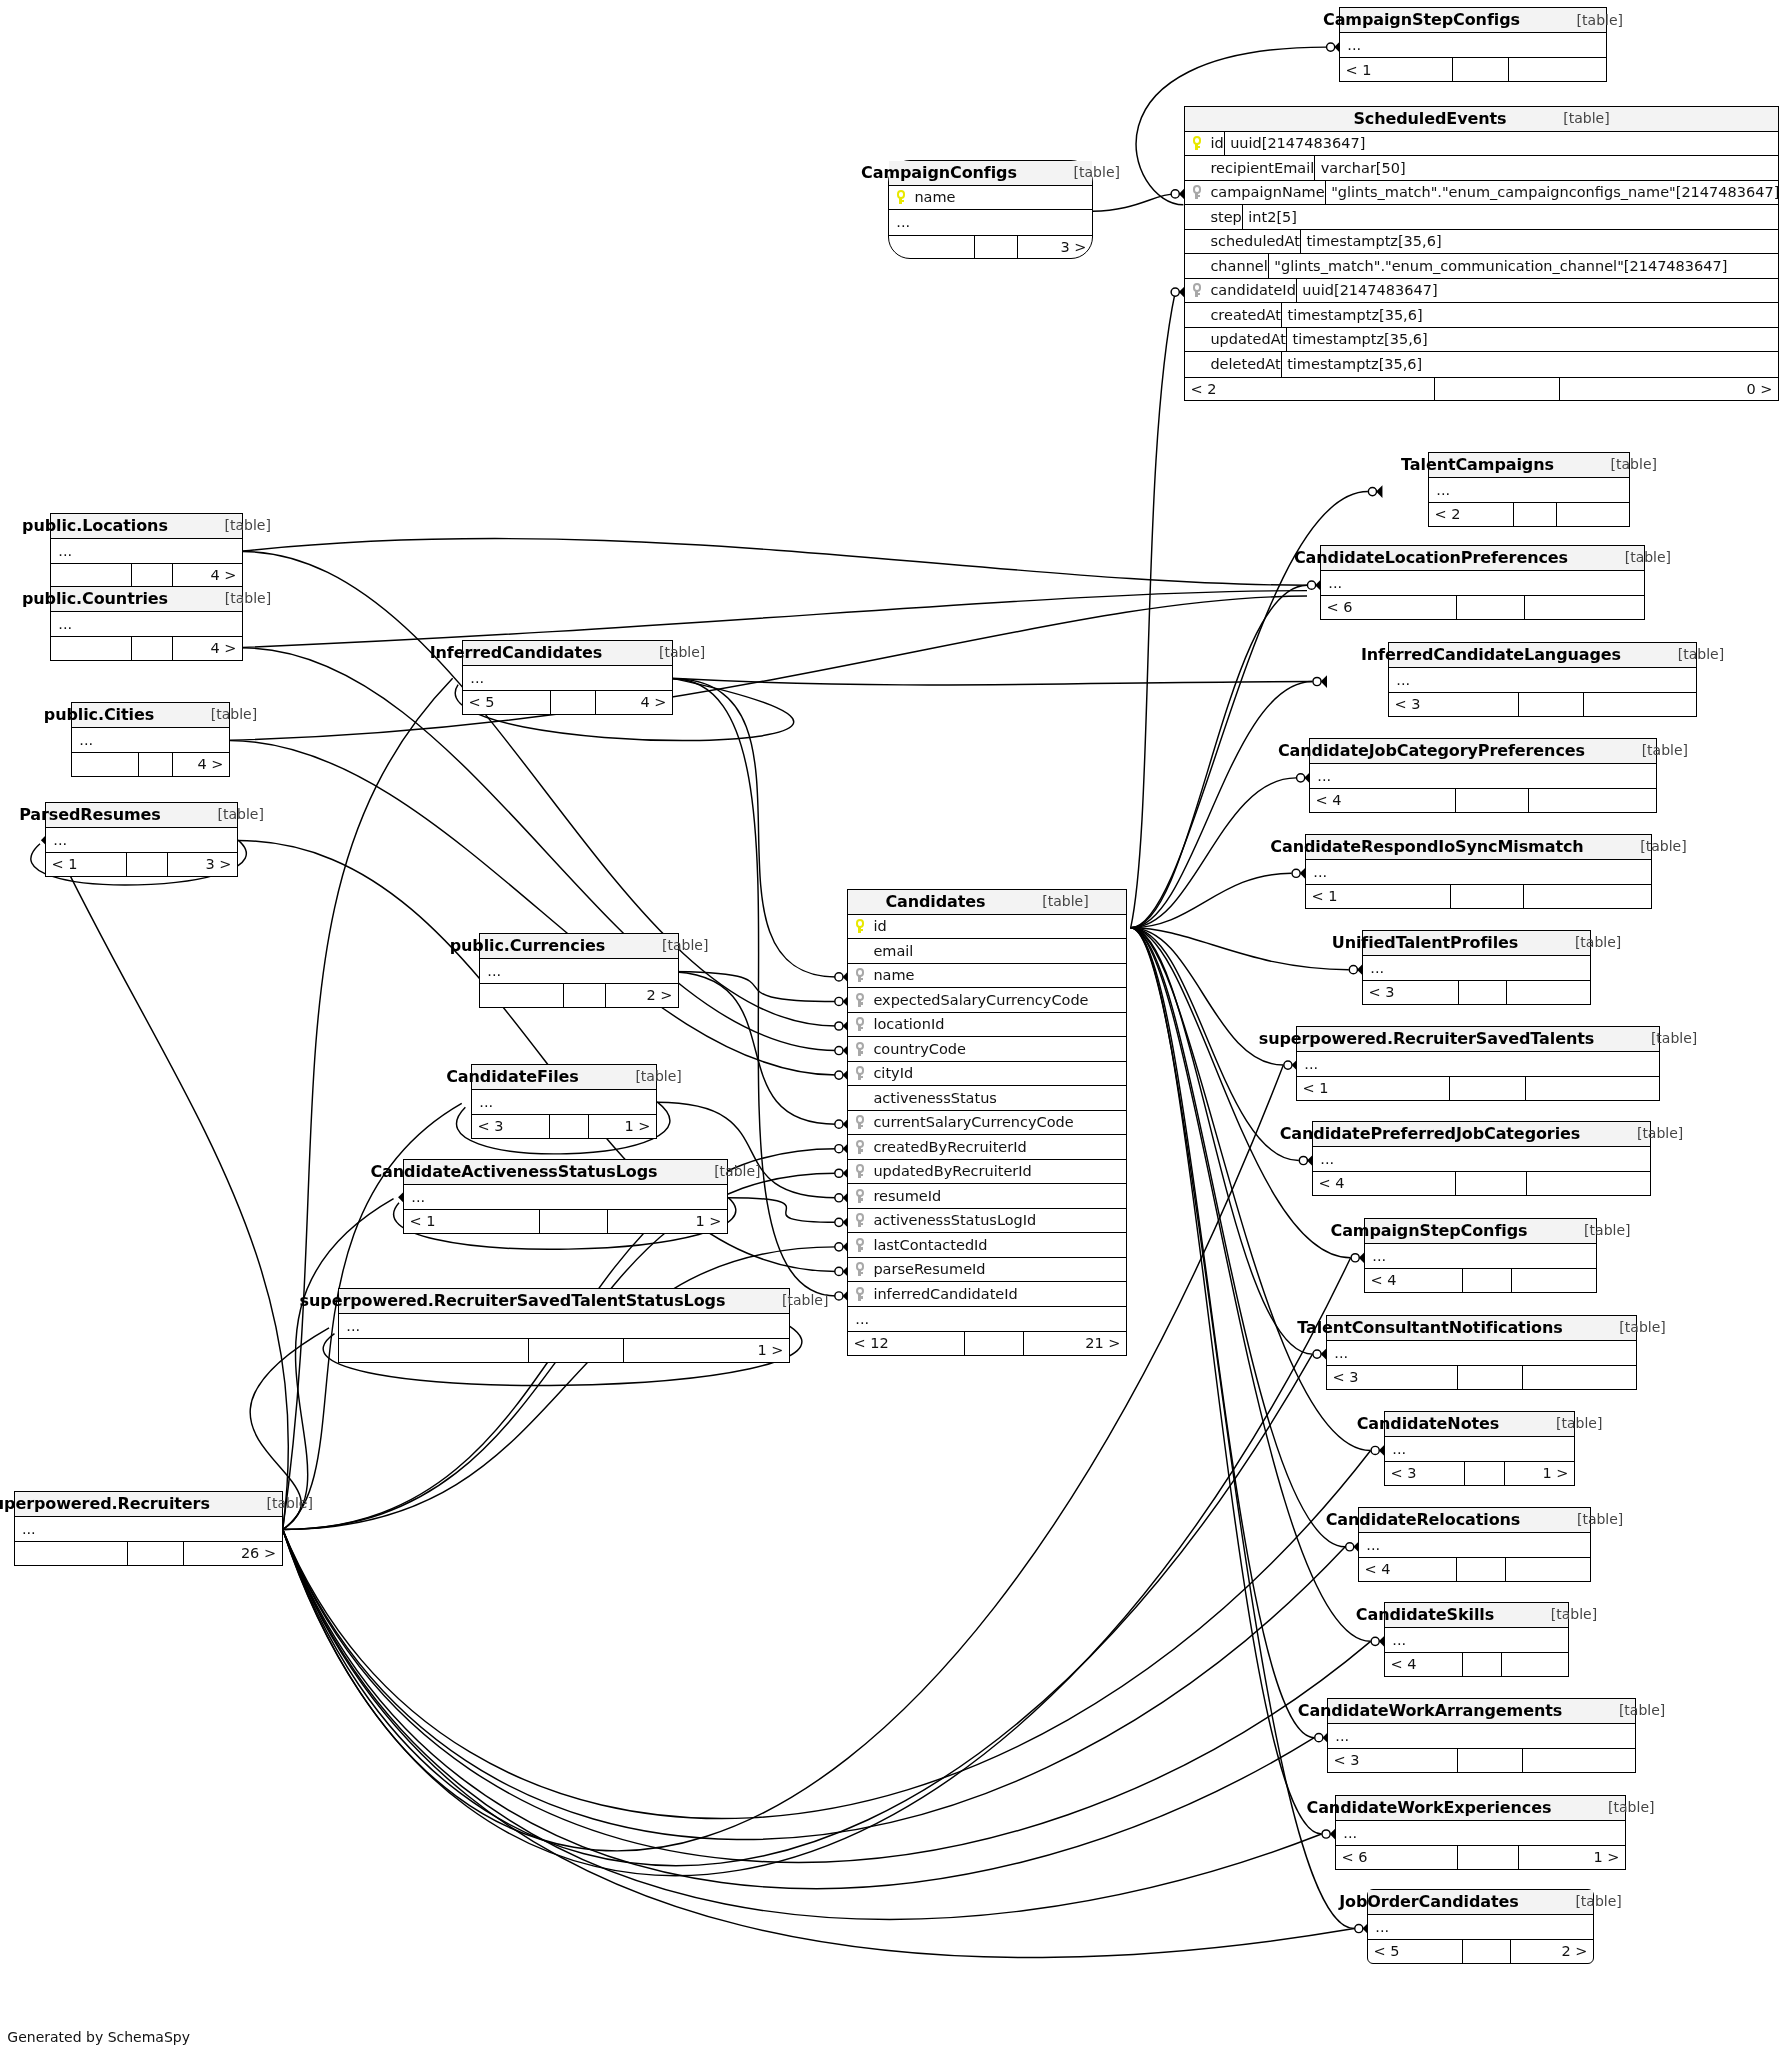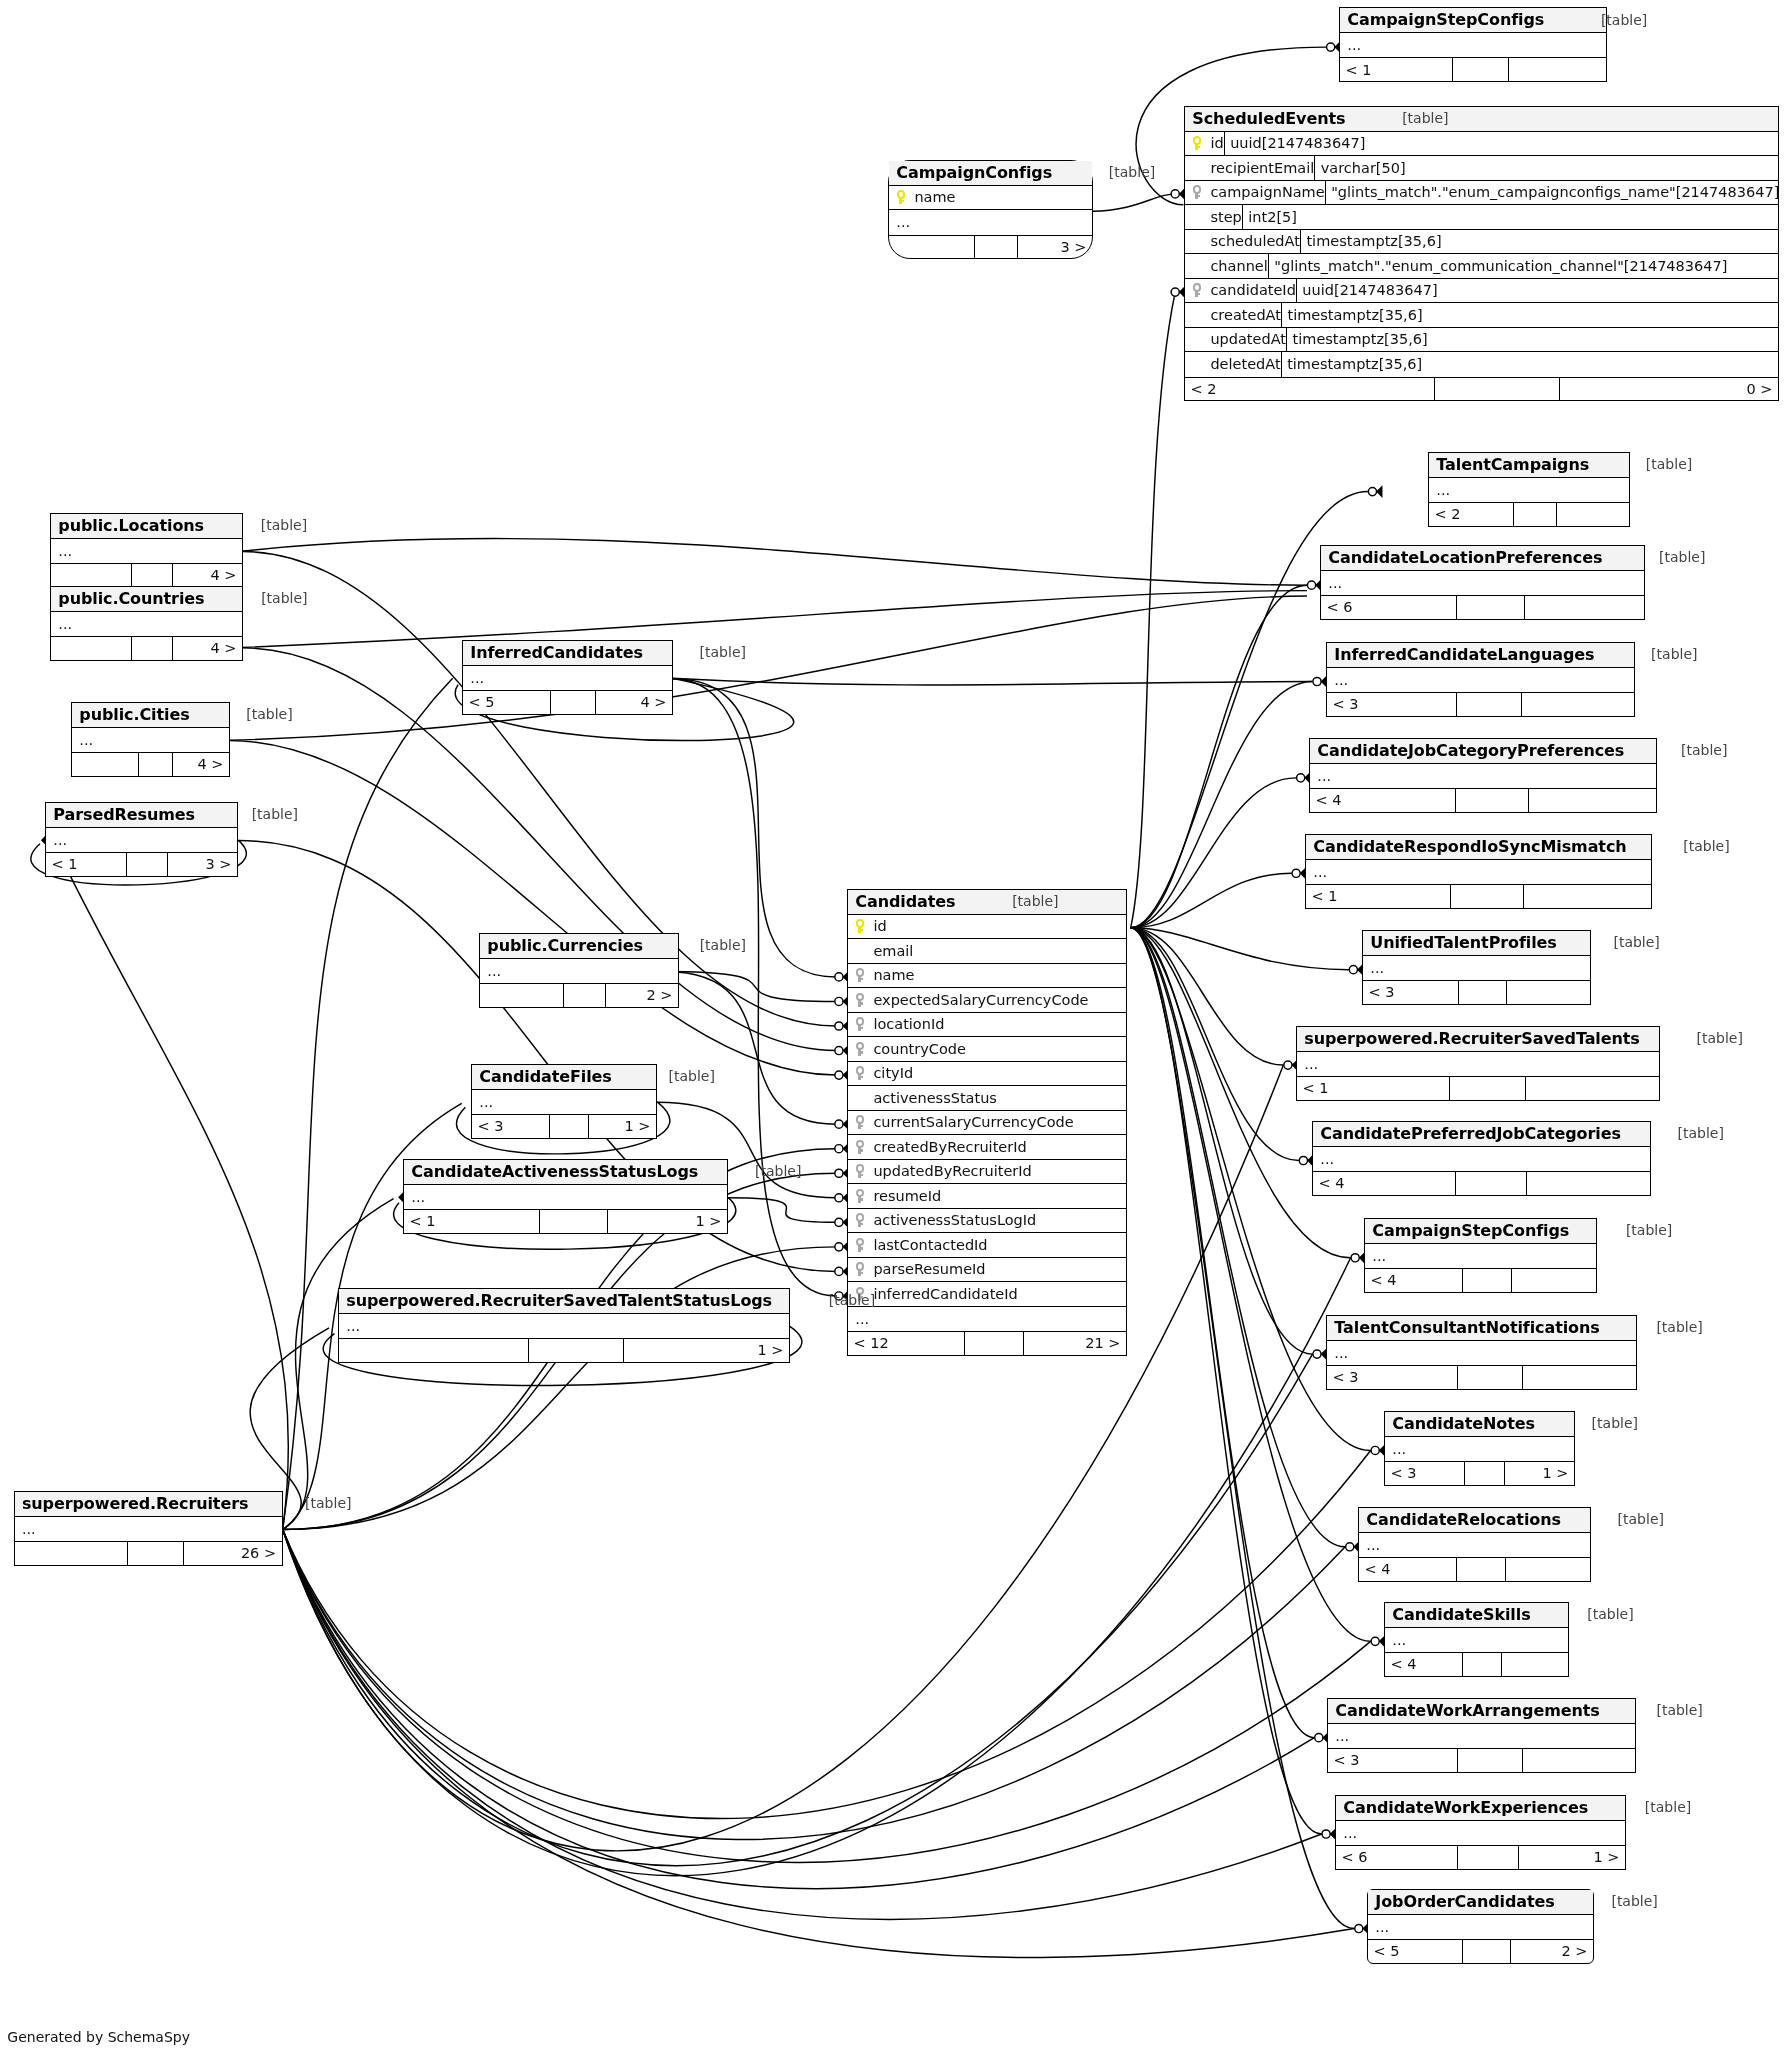--- a/index.html
+++ b/index.html
@@ -4,21 +4,21 @@
 <style>
   html,body{margin:0;padding:0;background:#ffffff;}
   body{font-family:"DejaVu Sans","Liberation Sans",sans-serif;}
   #canvas{position:relative;width:1786px;height:2062px;background:#fff;overflow:hidden;}
   svg.edges{position:absolute;left:0;top:0;width:1786px;height:2062px;pointer-events:none;}
   svg.edges path{fill:none;stroke:#000000;stroke-width:1.6;}
   svg.edges circle.crow{fill:#ffffff;stroke:#000000;stroke-width:1.6;}
   svg.edges polygon.crowfoot{fill:#000000;stroke:none;}
 
   .tbl{position:absolute;border:1.8px solid #000;background:#fff;box-sizing:border-box;}
-  .tbl .hdr{display:flex;align-items:center;justify-content:flex-start;
+  .tbl .hdr{display:flex;align-items:center;justify-content:center;
        background:#f3f3f3;border-bottom:1.8px solid #000;box-sizing:border-box;
        padding:1.8px 7.3px 2.7px 7.3px;height:24.5px;gap:44px;}
   .tbl .hdr .tname{font-weight:bold;font-size:16px;color:#000;letter-spacing:-0.1px;white-space:nowrap;}
   .tbl .hdr .ttag{font-size:14px;color:#444;margin-left:12.7px;white-space:nowrap;}
   .tbl .rows{box-sizing:border-box;}
   .tbl .row{display:flex;align-items:center;height:24.5px;box-sizing:border-box;
        border-bottom:1.4px solid #000;font-size:14.5px;color:#111;}
   .tbl .row:last-child{border-bottom:none;}
   .tbl .row .keycell{width:23.6px;flex:0 0 23.6px;display:flex;align-items:center;justify-content:center;}
   .tbl .row .cname{padding-left:1.8px;white-space:nowrap;}
@@ -356,21 +356,21 @@
           <div class="row dots">
             <span>...</span>
           </div>
         </div>
         <div class="ftr">
           <span class="fc l" style="width:81px"></span>
           <span class="fc m" style="width:41px"></span>
           <span class="fc r" style="flex:1 1 auto">4 &gt;</span>
         </div>
       </div>
-      <div class="tbl" style="left: 1326px; top: 642px; width: 309px;">
+      <div class="tbl" style="left: 1388px; top: 642px; width: 309px;">
         <div class="hdr">
           <span class="tname">InferredCandidateLanguages</span>
           <span class="ttag">[table]</span>
         </div>
         <div class="rows">
           <div class="row dots">
             <span>...</span>
           </div>
         </div>
         <div class="ftr">

